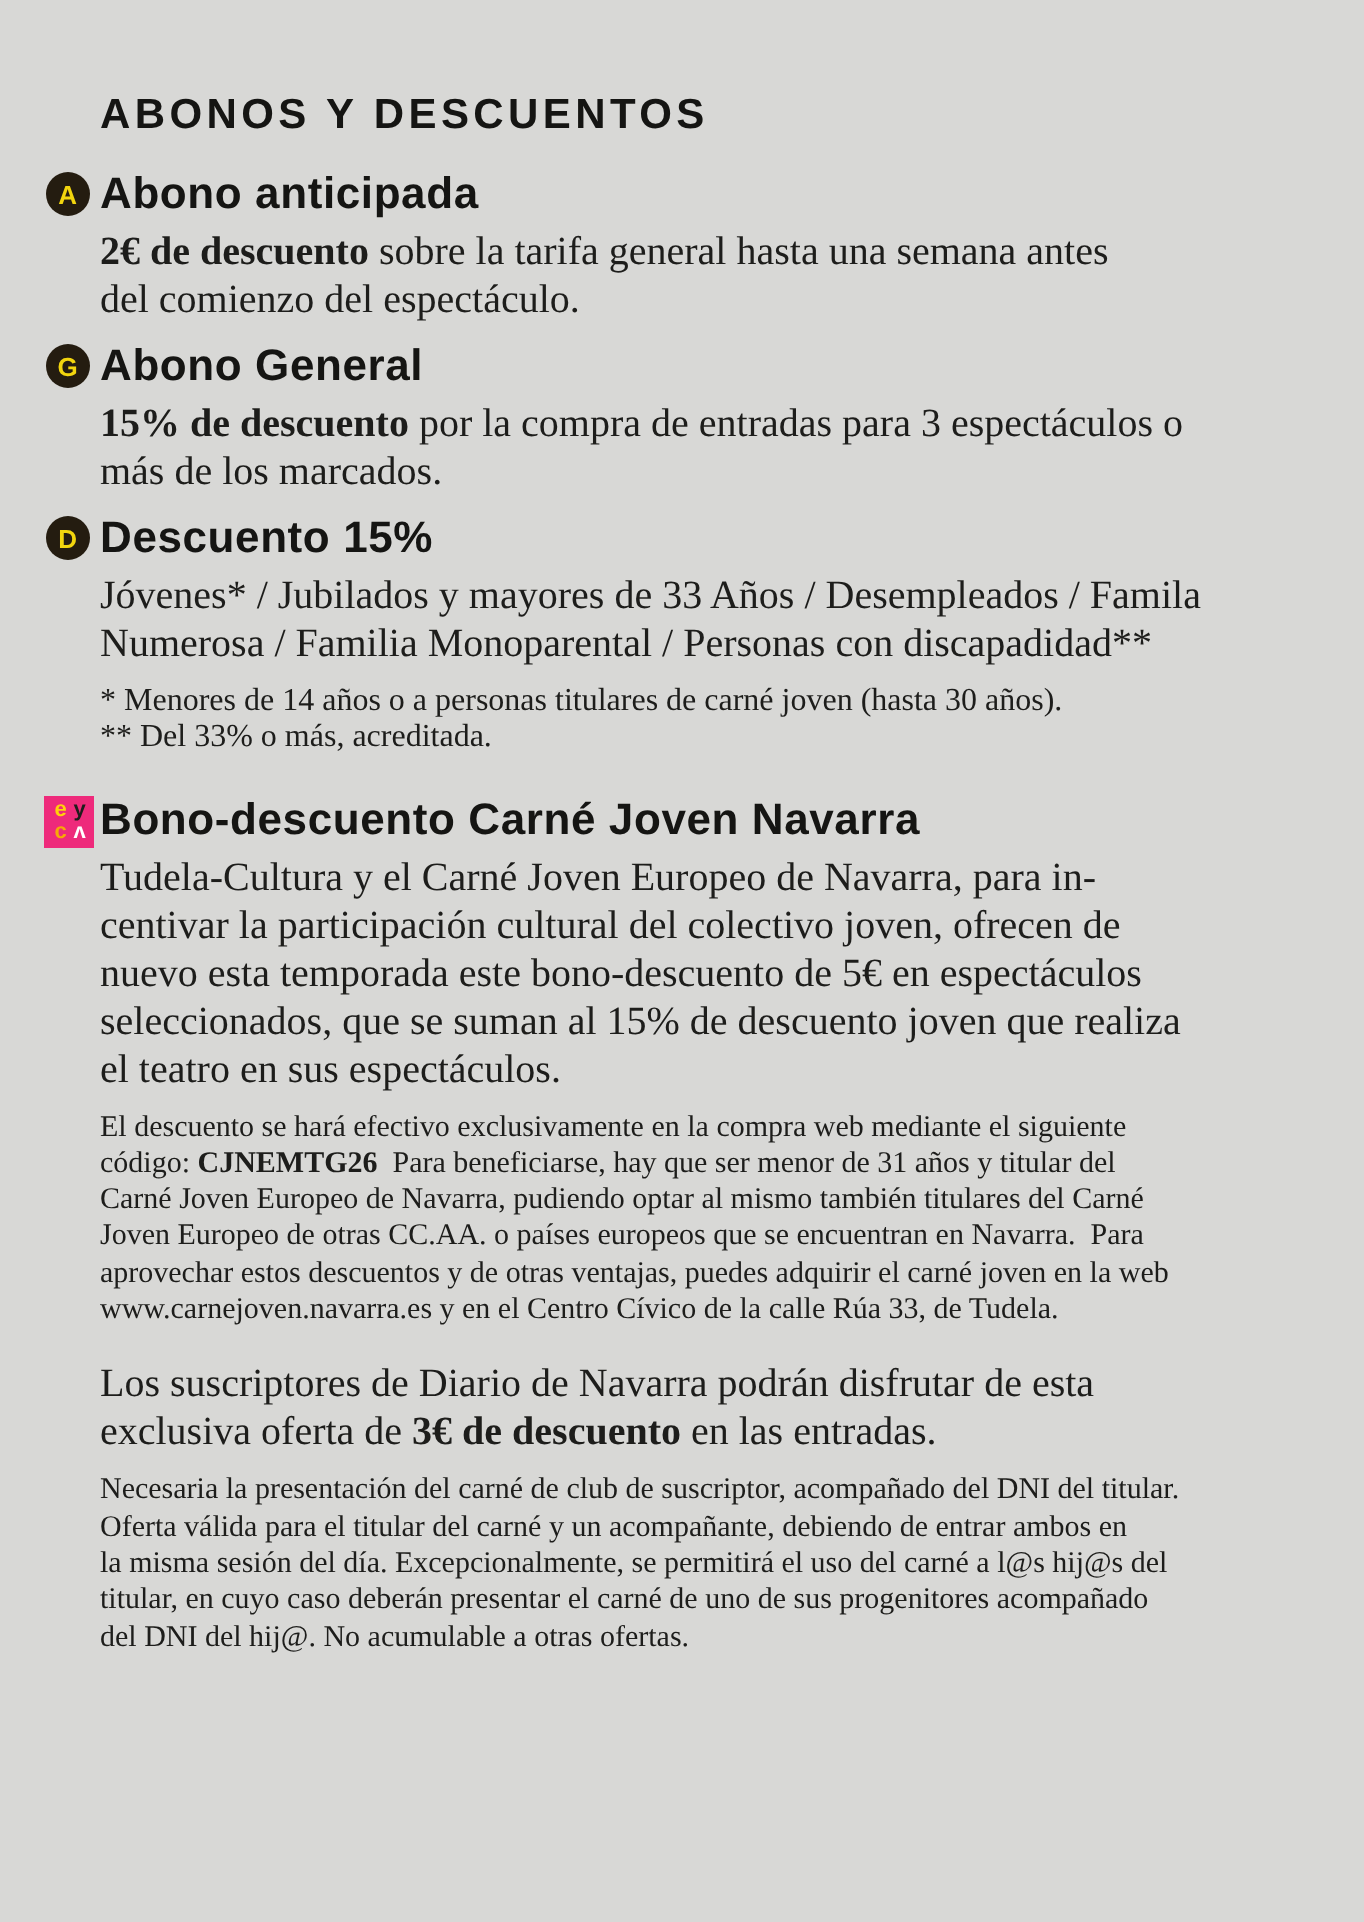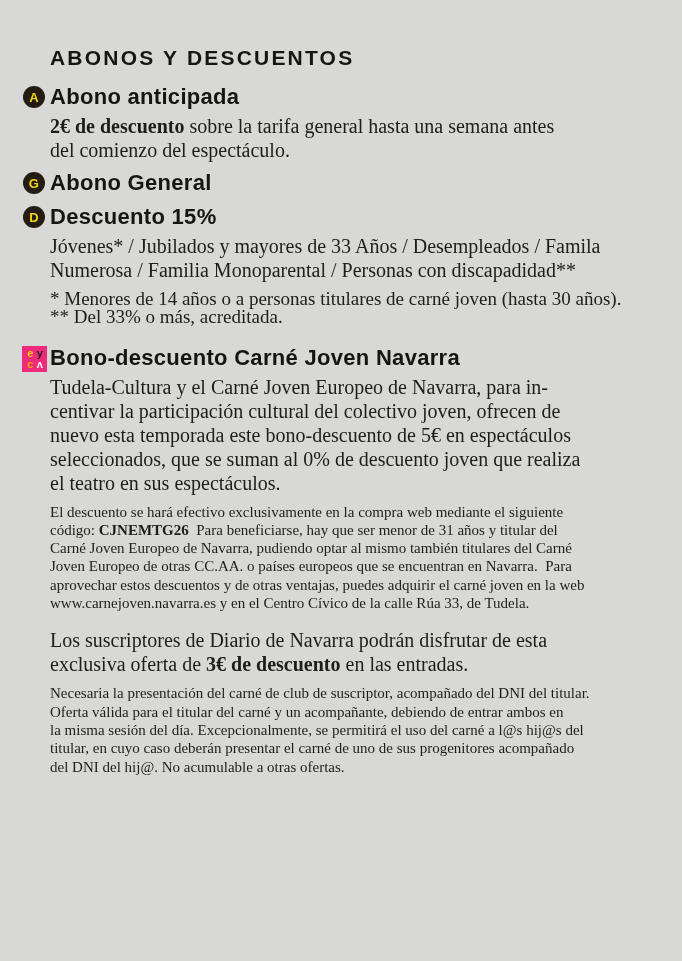--- a/index.html
+++ b/index.html
@@ -79,21 +79,21 @@
     margin: 0 0 8px 0;
   }
   .body b, .body strong { font-weight: 700; margin-top: 16px; }
   .smallprint {
     font-size: 15px;
     line-height: 18.3px;
     white-space: pre;
     margin: 0 0 6px 0;
   }
   .footnotes {
-    font-size: 19px;
+    font-size: 16px;
     line-height: 18.3px;
     white-space: pre;
     margin: 2px 0 18px 0;
   }
   .gap-before-eyca { margin-top: 18px; }
   .gap-before-diario { margin-top: 16px; }
 </style>
 </head>
 <body style="background: rgb(216, 216, 214); color: rgb(29, 29, 27);">
 
@@ -102,41 +102,43 @@
   <h1 class="title">ABONOS Y DESCUENTOS</h1>
 
   <section>
     <h2 class="sec-head"><span class="badge" style="background: rgb(36, 28, 16); color: rgb(242, 213, 14);">A</span><span>Abono anticipada</span></h2>
     <p class="body"><strong>2€ de descuento</strong><span> sobre la tarifa general hasta una semana antes
 del comienzo del espectáculo.</span></p>
   </section>
 
   <section>
     <h2 class="sec-head"><span class="badge" style="background: rgb(36, 28, 16); color: rgb(242, 213, 14);">G</span><span>Abono General</span></h2>
+    <p class="body"><strong>15% de descuento</strong><span> por la compra de entradas para 3 espectáculos o
+más de los marcados.</span></p>
   </section>
 
   <section>
     <h2 class="sec-head"><span class="badge" style="background: rgb(36, 28, 16); color: rgb(242, 213, 14);">D</span><span>Descuento 15%</span></h2>
     <p class="body"><span>Jóvenes* / Jubilados y mayores de 33 Años / Desempleados / Famila
 Numerosa / Familia Monoparental / Personas con discapadidad**</span></p>
     <p class="footnotes">* Menores de 14 años o a personas titulares de carné joven (hasta 30 años).
 ** Del 33% o más, acreditada.</p>
   </section>
 
   <section class="gap-before-eyca">
     <h2 class="sec-head"><span class="eyca-badge" style="background: rgb(238, 42, 123);">
           <span style="color: rgb(255, 210, 10);">e</span>
           <span style="color: rgb(29, 29, 27);">y</span>
           <span style="color: rgb(247, 167, 7);">c</span>
           <span style="color: rgb(255, 255, 255);">ʌ</span>
         </span><span>Bono-descuento Carné Joven Navarra</span></h2>
     <p class="body"><span>Tudela-Cultura y el Carné Joven Europeo de Navarra, para in-
 centivar la participación cultural del colectivo joven, ofrecen de
 nuevo esta temporada este bono-descuento de 5€ en espectáculos
-seleccionados, que se suman al 0% de descuento joven que realiza
+seleccionados, que se suman al 15% de descuento joven que realiza
 el teatro en sus espectáculos.</span></p>
     <p class="smallprint"><span>El descuento se hará efectivo exclusivamente en la compra web mediante el siguiente
 código: </span><strong>CJNEMTG26</strong><span>  Para beneficiarse, hay que ser menor de 31 años y titular del
 Carné Joven Europeo de Navarra, pudiendo optar al mismo también titulares del Carné
 Joven Europeo de otras CC.AA. o países europeos que se encuentran en Navarra.  Para
 aprovechar estos descuentos y de otras ventajas, puedes adquirir el carné joven en la web
 www.carnejoven.navarra.es y en el Centro Cívico de la calle Rúa 33, de Tudela.</span></p>
   </section>
 
   <section class="gap-before-diario">

